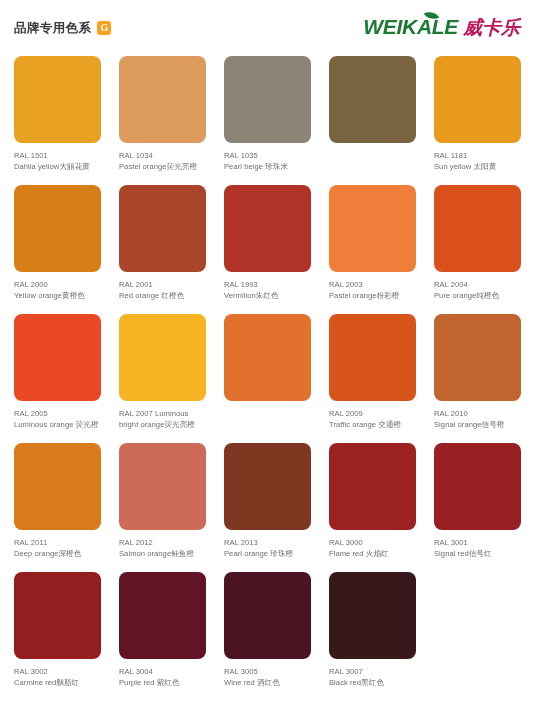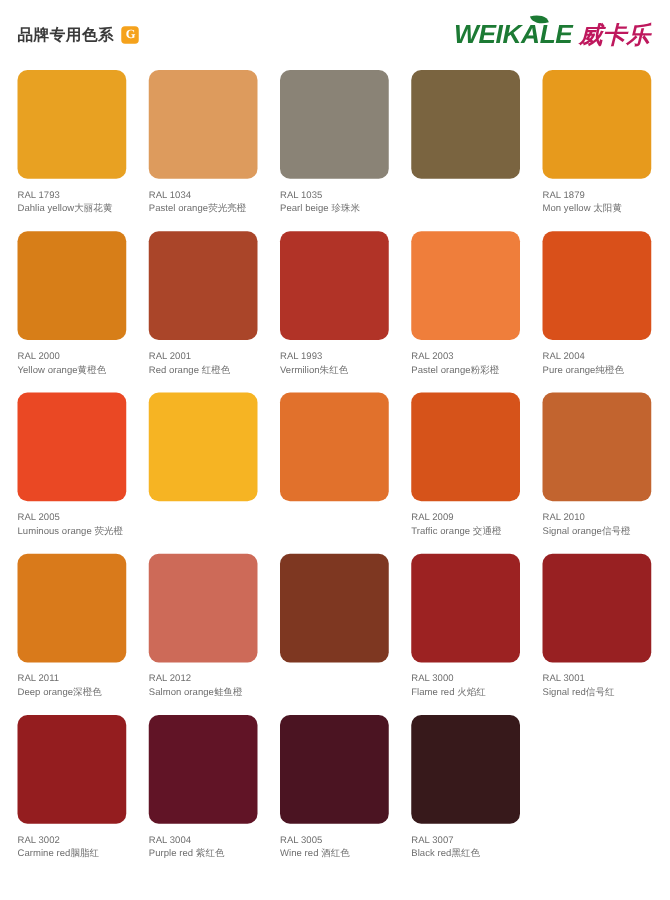--- a/index.html
+++ b/index.html
@@ -143,21 +143,21 @@
       <span class="logo-latin" style="color: rgb(28, 122, 52); text-align: right;">WEIKALE</span>
       <span class="logo-leaf" style="background: rgb(28, 122, 52);"></span>
       <span class="logo-cn" style="color: #be185d;">威卡乐</span>
     </div>
   </div>
 
   <div class="grid" id="swatch-grid">
       <div class="cell">
         <div class="swatch" style="background: rgb(232, 161, 34);"></div>
         <div class="cell-labels">
-          <div class="code">RAL 1793</div>
+          <div class="code">RAL 1501</div>
           <div class="name">Dahlia yellow大丽花黄</div>
         </div>
       </div>
       <div class="cell">
         <div class="swatch" style="background: rgb(221, 155, 93);"></div>
         <div class="cell-labels">
           <div class="code">RAL 1034</div>
           <div class="name">Pastel orange荧光亮橙</div>
         </div>
       </div>
@@ -167,22 +167,22 @@
           <div class="code">RAL 1035</div>
           <div class="name">Pearl beige 珍珠米</div>
         </div>
       </div>
       <div class="cell">
         <div class="swatch" style="background: rgb(122, 100, 64);"></div>
       </div>
       <div class="cell">
         <div class="swatch" style="background: rgb(231, 154, 28);"></div>
         <div class="cell-labels">
-          <div class="code">RAL 1879</div>
-          <div class="name">Mon yellow 太阳黄</div>
+          <div class="code">RAL 1181</div>
+          <div class="name">Sun yellow 太阳黄</div>
         </div>
       </div>
       <div class="cell">
         <div class="swatch" style="background: rgb(215, 126, 24);"></div>
         <div class="cell-labels">
           <div class="code">RAL 2000</div>
           <div class="name">Yellow orange黄橙色</div>
         </div>
       </div>
       <div class="cell">
@@ -215,20 +215,24 @@
       </div>
       <div class="cell">
         <div class="swatch" style="background: rgb(234, 72, 36);"></div>
         <div class="cell-labels">
           <div class="code">RAL 2005</div>
           <div class="name">Luminous orange 荧光橙</div>
         </div>
       </div>
       <div class="cell">
         <div class="swatch" style="background: rgb(246, 180, 35);"></div>
+        <div class="cell-labels">
+          <div class="code">RAL 2007 Luminous</div>
+          <div class="name">bright orange荧光亮橙</div>
+        </div>
       </div>
       <div class="cell">
         <div class="swatch" style="background: rgb(225, 113, 44);"></div>
       </div>
       <div class="cell">
         <div class="swatch" style="background: rgb(214, 83, 26);"></div>
         <div class="cell-labels">
           <div class="code">RAL 2009</div>
           <div class="name">Traffic orange 交通橙</div>
         </div>
@@ -249,20 +253,24 @@
       </div>
       <div class="cell">
         <div class="swatch" style="background: rgb(205, 106, 88);"></div>
         <div class="cell-labels">
           <div class="code">RAL 2012</div>
           <div class="name">Salmon orange鲑鱼橙</div>
         </div>
       </div>
       <div class="cell">
         <div class="swatch" style="background: rgb(126, 55, 33);"></div>
+        <div class="cell-labels">
+          <div class="code">RAL 2013</div>
+          <div class="name">Pearl orange 珍珠橙</div>
+        </div>
       </div>
       <div class="cell">
         <div class="swatch" style="background: rgb(156, 34, 34);"></div>
         <div class="cell-labels">
           <div class="code">RAL 3000</div>
           <div class="name">Flame red 火焰红</div>
         </div>
       </div>
       <div class="cell">
         <div class="swatch" style="background: rgb(152, 32, 34);"></div>

